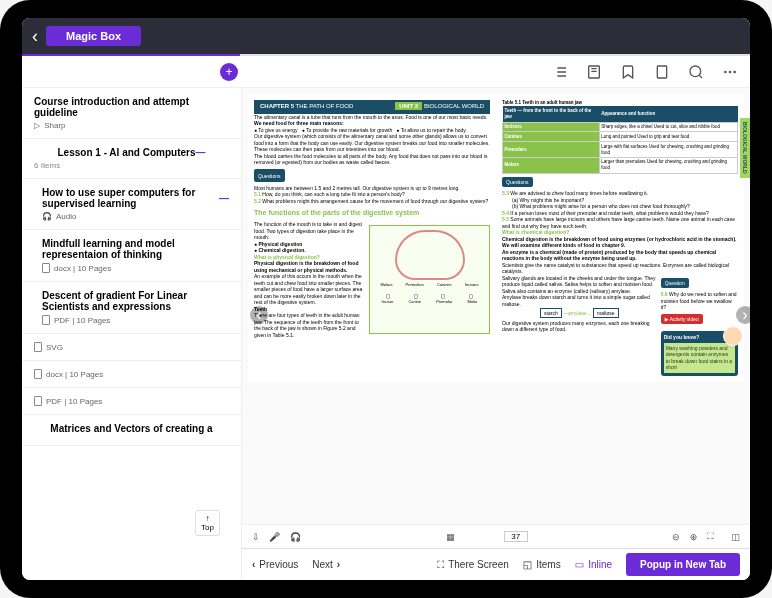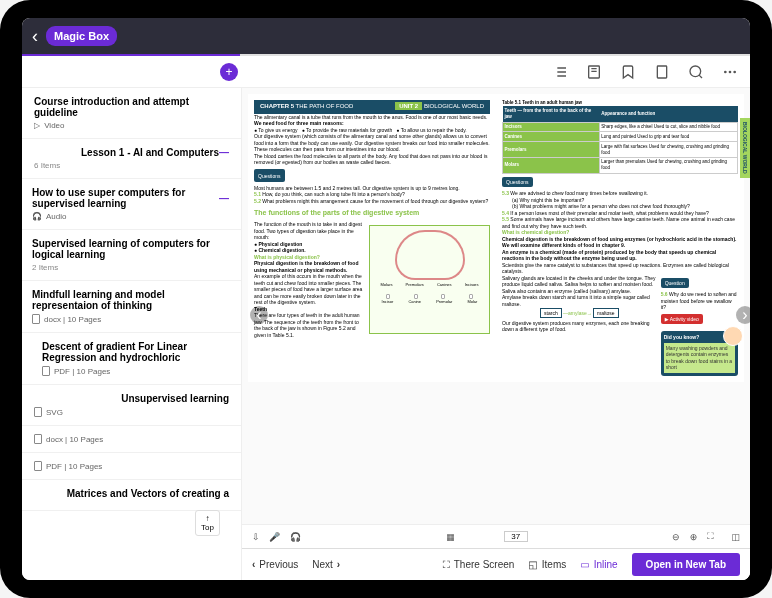--- a/index.html
+++ b/index.html
@@ -3,41 +3,41 @@
 <meta charset="utf-8">
 <style>
 * { margin: 0; padding: 0; box-sizing: border-box; }
 body { font-family: -apple-system, BlinkMacSystemFont, 'Segoe UI', Arial, sans-serif; background: #f5f5f5; }
 
 .tablet-frame { width: 772px; height: 598px; background: #000; border-radius: 30px; padding: 18px 22px; position: relative; }
 .screen { width: 100%; height: 100%; background: #fff; border-radius: 8px; overflow: hidden; display: flex; flex-direction: column; }
 
 .top-bar { background: #2d2d3a; height: 36px; display: flex; align-items: center; padding: 0 10px; }
 .back-arrow { color: #fff; font-size: 18px; cursor: pointer; margin-right: 8px; }
-.logo { background: #6b2bd6; color: #fff; padding: 4px 8px; border-radius: 9px; font-size: 11px; font-weight: bold; }
+.logo { background: #6b2bd6; color: #fff; padding: 4px 20px; border-radius: 3px; font-size: 11px; font-weight: bold; }
 
 .progress-bar { height: 2px; background: #e0e0e0; }
 .progress-fill { height: 100%; width: 30%; background: #6b2bd6; }
 
 .toolbar { height: 32px; display: flex; align-items: center; justify-content: flex-end; padding: 0 12px; gap: 18px; border-bottom: 1px solid #eee; }
 .add-btn { width: 18px; height: 18px; border-radius: 50%; background: #6b2bd6; color: #fff; display: flex; align-items: center; justify-content: center; font-size: 12px; position: absolute; left: 220px; }
 .tool-icon { width: 16px; height: 16px; color: #555; cursor: pointer; }
 
 .main { flex: 1; display: flex; overflow: hidden; }
 
 .sidebar { width: 220px; background: #fff; overflow-y: auto; border-right: 1px solid #eee; font-size: 10px; }
 .sidebar::-webkit-scrollbar { width: 4px; }
 .sidebar::-webkit-scrollbar-thumb { background: #ccc; }
 
 .side-section { padding: 8px 12px; border-bottom: 1px solid #f0f0f0; }
-.side-title { font-weight: bold; font-size: 10px; margin-bottom: 3px; display: flex; justify-content: flex-end; align-items: center; }
+.side-title { font-weight: bold; font-size: 10px; margin-bottom: 3px; display: flex; justify-content: center; align-items: center; }
 .side-meta { font-size: 8px; color: #666; display: flex; align-items: center; gap: 4px; }
 .side-sub { font-size: 8px; color: #888; }
 .collapse { color: #6b2bd6; font-weight: bold; }
-.nested { padding-left: 10px; }
+.nested { padding-left: 20px; }
 .file-icon { display: inline-block; width: 8px; height: 10px; border: 1px solid #888; border-radius: 1px; }
 
 .content { flex: 1; display: flex; flex-direction: column; background: #fafafa; position: relative; }
 .doc-area { flex: 1; overflow: auto; padding: 6px; position: relative; }
 .doc-page { background: #fff; display: flex; font-size: 5px; line-height: 1.3; }
 .doc-left { flex: 1; padding: 6px; }
 .doc-right { flex: 1; padding: 6px; }
 
 .chapter-bar { background: #1a4d66; color: #fff; padding: 3px 6px; font-size: 6px; display: flex; justify-content: space-between; }
 .unit-badge { background: #8bc34a; padding: 1px 4px; }
@@ -125,64 +125,55 @@
         </svg>
 </div>
 
 <div class="main">
 
 <div class="sidebar">
   <div class="side-section">
     <div class="side-title">
               <span>Course introduction and attempt guideline</span>
             </div>
-    <div class="side-meta">▷ <span>Video</span></div>
+    <div class="side-meta">▷ <span>Sharp</span></div>
   </div>
   <div class="side-section">
     <div class="side-title">
               <span>Lesson 1 - AI and Computers</span>
               <span class="collapse">—</span>
             </div>
     <div class="side-sub">6 Items</div>
   </div>
   <div class="side-section nested">
     <div class="side-title">
               <span>How to use super computers for supervised learning</span>
               <span class="collapse">—</span>
             </div>
     <div class="side-meta">🎧 <span>Audio</span></div>
   </div>
-  <div class="side-section nested">
-    <div class="side-title">
-              <span>Supervised learning of computers for logical learning</span>
-            </div>
-    <div class="side-sub">2 Items</div>
-  </div>
   <div class="side-section nested" style="">
     <div class="side-title">
               <span>Mindfull learning and model representaion of thinking</span>
             </div>
     <div class="side-meta">
               <span class="file-icon"></span> 
               <span>docx  |  10 Pages</span>
             </div>
   </div>
   <div class="side-section nested" style="padding-left:20px">
     <div class="side-title">
-              <span>Descent of gradient For Linear Regression and hydrochloric</span>
+              <span>Descent of gradient For Linear Scientists and expressions</span>
             </div>
     <div class="side-meta">
               <span class="file-icon"></span> 
               <span>PDF  |  10 Pages</span>
             </div>
   </div>
   <div class="side-section">
-    <div class="side-title">
-              <span>Unsupervised learning</span>
-            </div>
     <div class="side-meta">
               <span class="file-icon"></span> 
               <span>SVG</span>
             </div>
   </div>
   <div class="side-section">
     <div class="side-meta">
               <span class="file-icon"></span> 
               <span>docx  |  10 Pages</span>
             </div>
@@ -351,21 +342,21 @@
               <span>Previous</span>
             </div>
   <div class="bb-btn">
               <span>Next</span> 
               <b>›</b>
             </div>
   <div class="spacer"></div>
   <div class="bb-btn">⛶ <span>There Screen</span></div>
   <div class="bb-btn">◱ <span>Items</span></div>
   <div class="bb-btn active">▭ <span>Inline</span></div>
-  <div class="open-tab">Open in New Tab</div>
+  <div class="open-tab">Popup in New Tab</div>
 </div>
 
 </div>
 </div>
 
 <div class="to-top">↑<br><span>Top</span></div>
 
 </div>
 </div>
 

